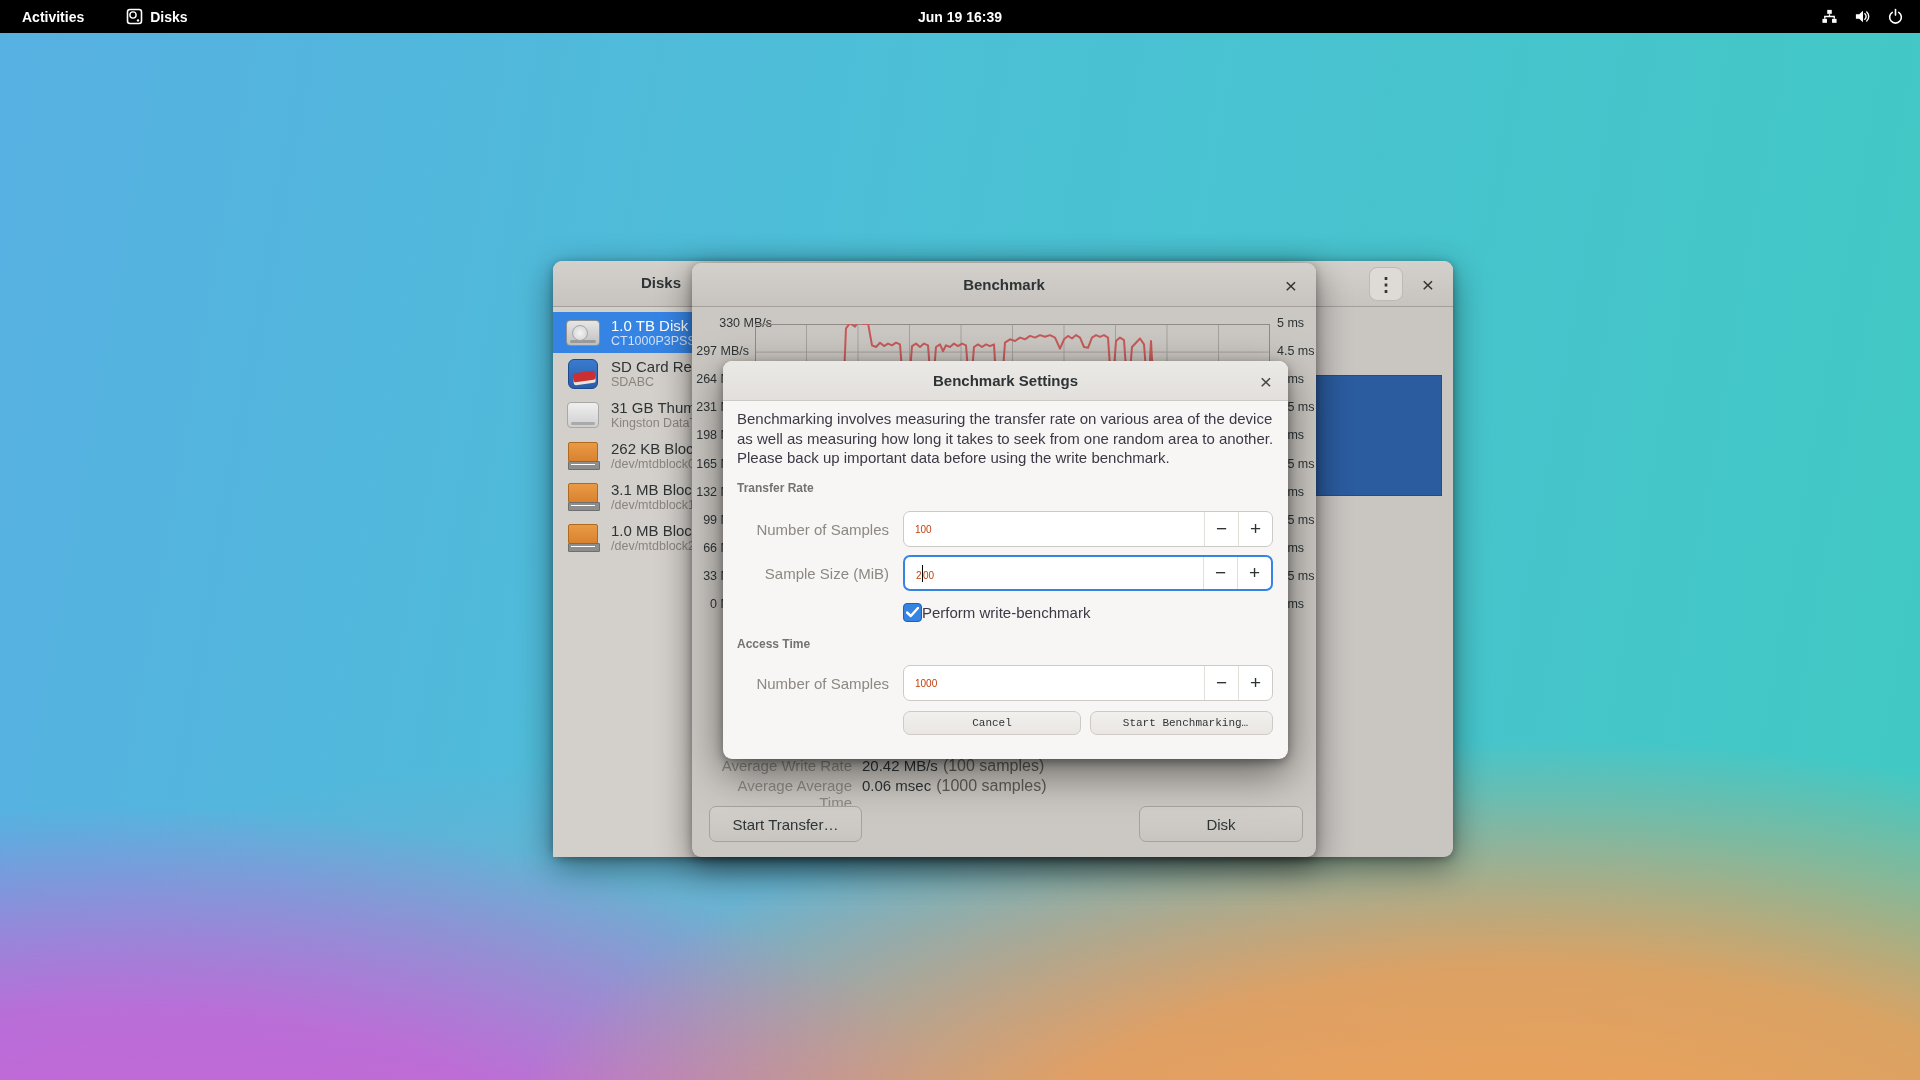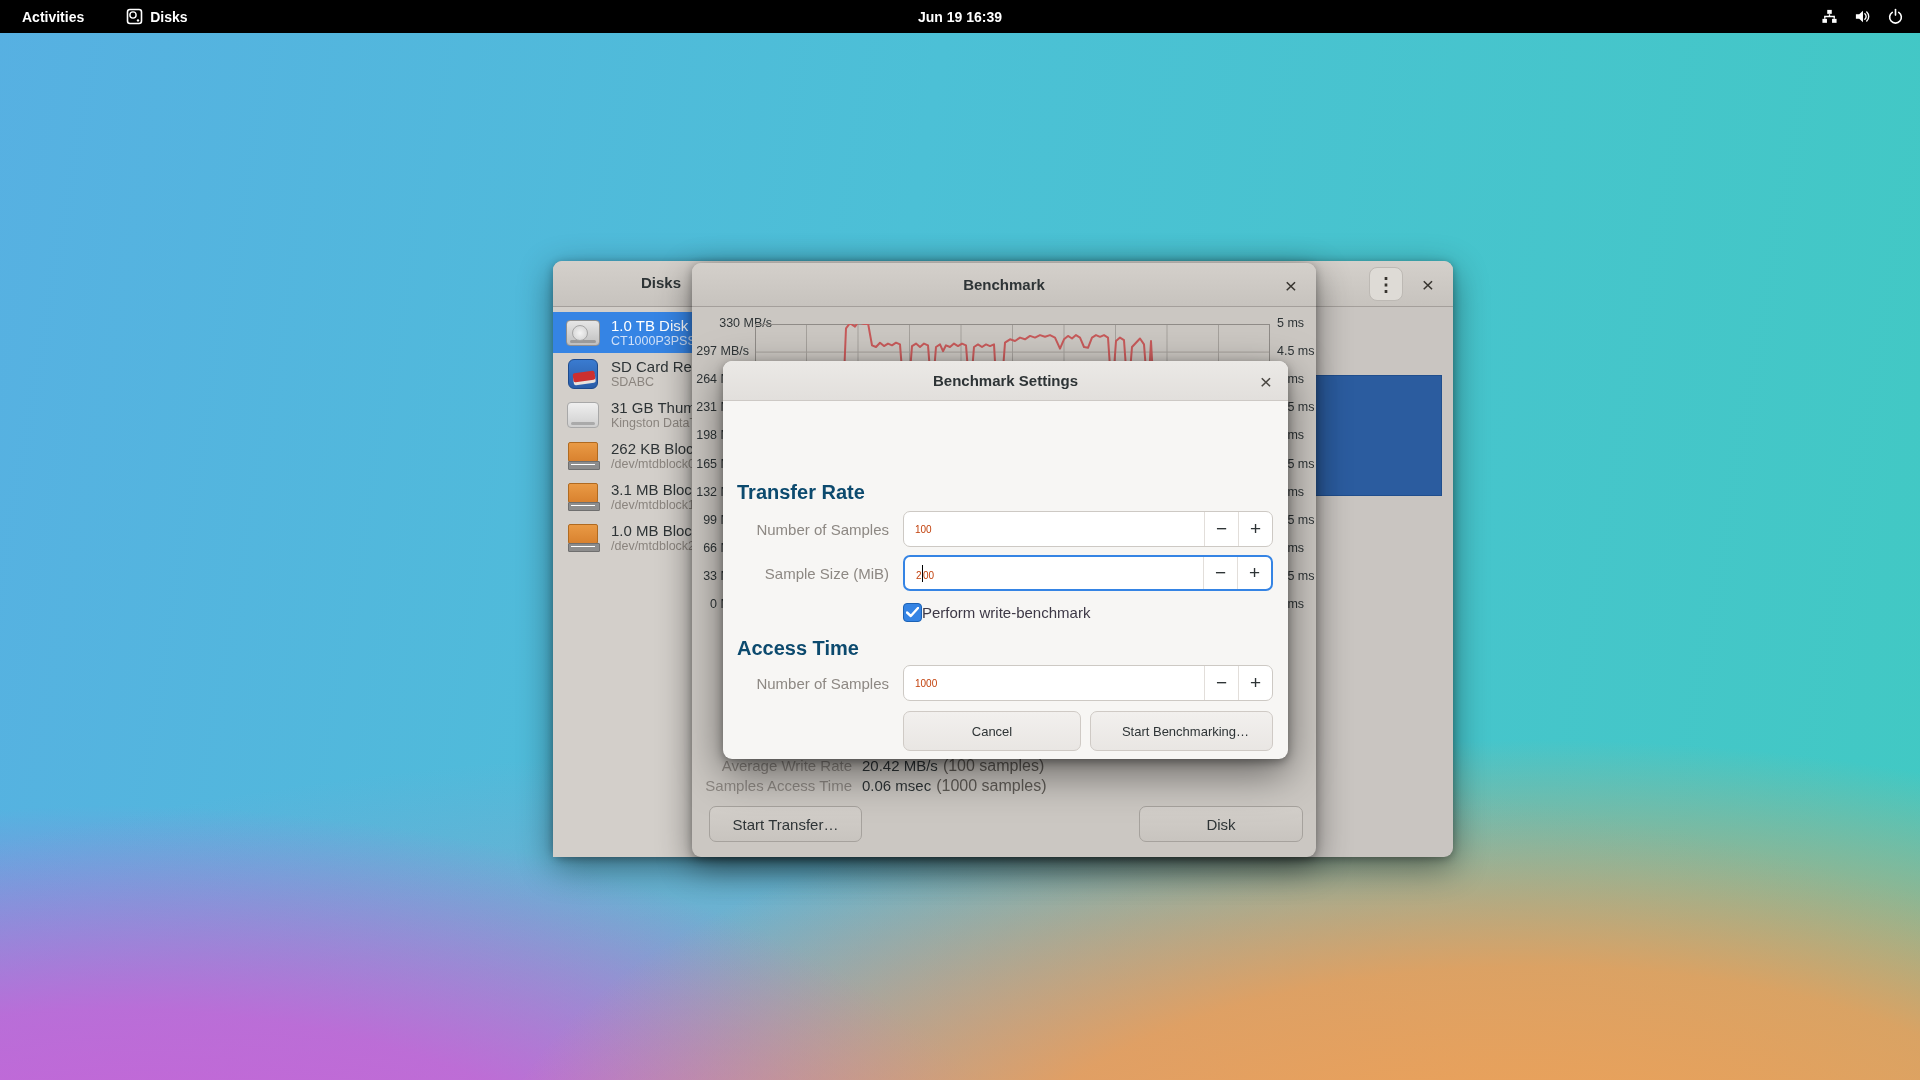--- a/index.html
+++ b/index.html
@@ -71,33 +71,33 @@
   .stat-value { margin-left:10px; color:#2e3436; }
   .stat-note { margin-left:5px; font-size:16px; color:#5f5b56; }
   .gbtn { position:absolute; height:36px; border-radius:7px; background:linear-gradient(#d3cfca,#c8c4bf); border:1px solid #a6a29d;
     font-size:15px; color:#2e3436; display:flex; align-items:center; justify-content:center; font-family:inherit; }
 
   
   #settings-win { left:723px; top:361px; width:565px; height:398px; background:#f7f6f4; box-shadow:0 14px 42px rgba(0,0,0,.5), 0 3px 10px rgba(0,0,0,.35); }
   #settings-header { height:40px; background:linear-gradient(#ebe9e6,#e2dfdc); border-bottom:1px solid #cdc9c5; }
   #settings-close { right:5px; top:3px; color:#4a4742; }
   #settings-desc { position:absolute; left:14px; top:48px; width:540px; font-size:15px; line-height:19.7px; color:#3d3846; }
-  .section-h { position:absolute; left:14px; font-size:20px; font-weight:700; color:#0c4a6e; }
+  .section-h { position:absolute; left:14px; font-size:12px; font-weight:700; color:#737373; }
   .field-label { position:absolute; left:14px; width:152px; text-align:right; font-size:15px; color:#8d8883; }
   .spin { position:absolute; left:180px; width:370px; height:36px; background:#fff; border:1px solid #cdc9c4; border-radius:7px; display:flex; align-items:center; }
   .spin.focused { border:2px solid #3584e4; }
   .spin-value { flex:1; padding-left:11px; font-size:10px; color:#c2410c; }
   .spin-btn { width:34px; height:100%; border-left:1px solid #e2deda; display:flex; align-items:center; justify-content:center;
     font-size:19px; color:#2e3436; background:transparent; border-top:0; border-bottom:0; border-right:0; font-family:inherit; }
   .caret { display:inline-block; width:1.5px; height:17px; background:#000; vertical-align:-3px; }
   .chk-row { position:absolute; left:180px; display:flex; align-items:center; }
   .checkbox { width:19px; height:19px; border-radius:4px; background:#3584e4; border:1px solid #1c62b5; display:flex; align-items:center; justify-content:center; }
   .chk-label { font-size:15px; color:#3d3846; }
-  .dlg-btn { position:absolute; height:40px; border-radius:7px; background:linear-gradient(#f2f0ee,#e9e6e3); border:1px solid #cfcac5;
-    font-size:13px; color:#2e3436; display:flex; align-items:center; justify-content:center; font-family:Liberation Sans, sans-serif; }
+  .dlg-btn { position:absolute; height:24px; border-radius:7px; background:linear-gradient(#f2f0ee,#e9e6e3); border:1px solid #cfcac5;
+    font-size:11px; color:#2e3436; display:flex; align-items:center; justify-content:center; font-family:Liberation Mono, monospace; }
 </style>
 </head>
 <body>
 
 <div id="stage">
 
   <div class="win" id="disks-win">
     <div class="headerbar" id="disks-header">
       <div class="hb-title" id="disks-title">Disks</div>
       <div class="hb-btn" id="disks-menu-btn">
@@ -226,37 +226,38 @@
       <div class="axis-label" style="left: 585px; top: 305.9px;">0.5 ms</div>
       <div class="axis-label" style="left: 585px; top: 334px;">0 ms</div>
       <div id="axis-right"></div>
 
     <div class="stat-row" style="top:494px">
       <span class="stat-label">Average Write Rate</span>
       <span class="stat-value">20.42 MB/s</span>
       <span class="stat-note">(100 samples)</span>
     </div>
     <div class="stat-row" style="top:514px">
-      <span class="stat-label">Samples Access Time</span>
+      <span class="stat-label">Average Average Time</span>
       <span class="stat-value">0.06 msec</span>
       <span class="stat-note">(1000 samples)</span>
     </div>
 
     <button class="gbtn" style="left:17px; top:543px; width:153px;">Start Transfer…</button>
     <button class="gbtn" style="left:447px; top:543px; width:164px;">Disk</button>
   </div>
 
   <div class="win" id="settings-win">
     <div class="headerbar" id="settings-header">
       <div class="hb-title">Benchmark Settings</div>
       <div class="hb-btn" id="settings-close">
         <span class="close-x">×</span>
       </div>
     </div>
 
+    <div id="settings-desc">Benchmarking involves measuring the transfer rate on various area of the device as well as measuring how long it takes to seek from one random area to another. Please back up important data before using the write benchmark.</div>
 
     <div class="section-h" style="top:120px">Transfer Rate</div>
 
     <div class="field-label" style="top:160px">Number of Samples</div>
     <div class="spin" style="top:150px">
       <span class="spin-value">100</span>
       <button class="spin-btn">−</button>
       <button class="spin-btn">+</button>
     </div>
 

